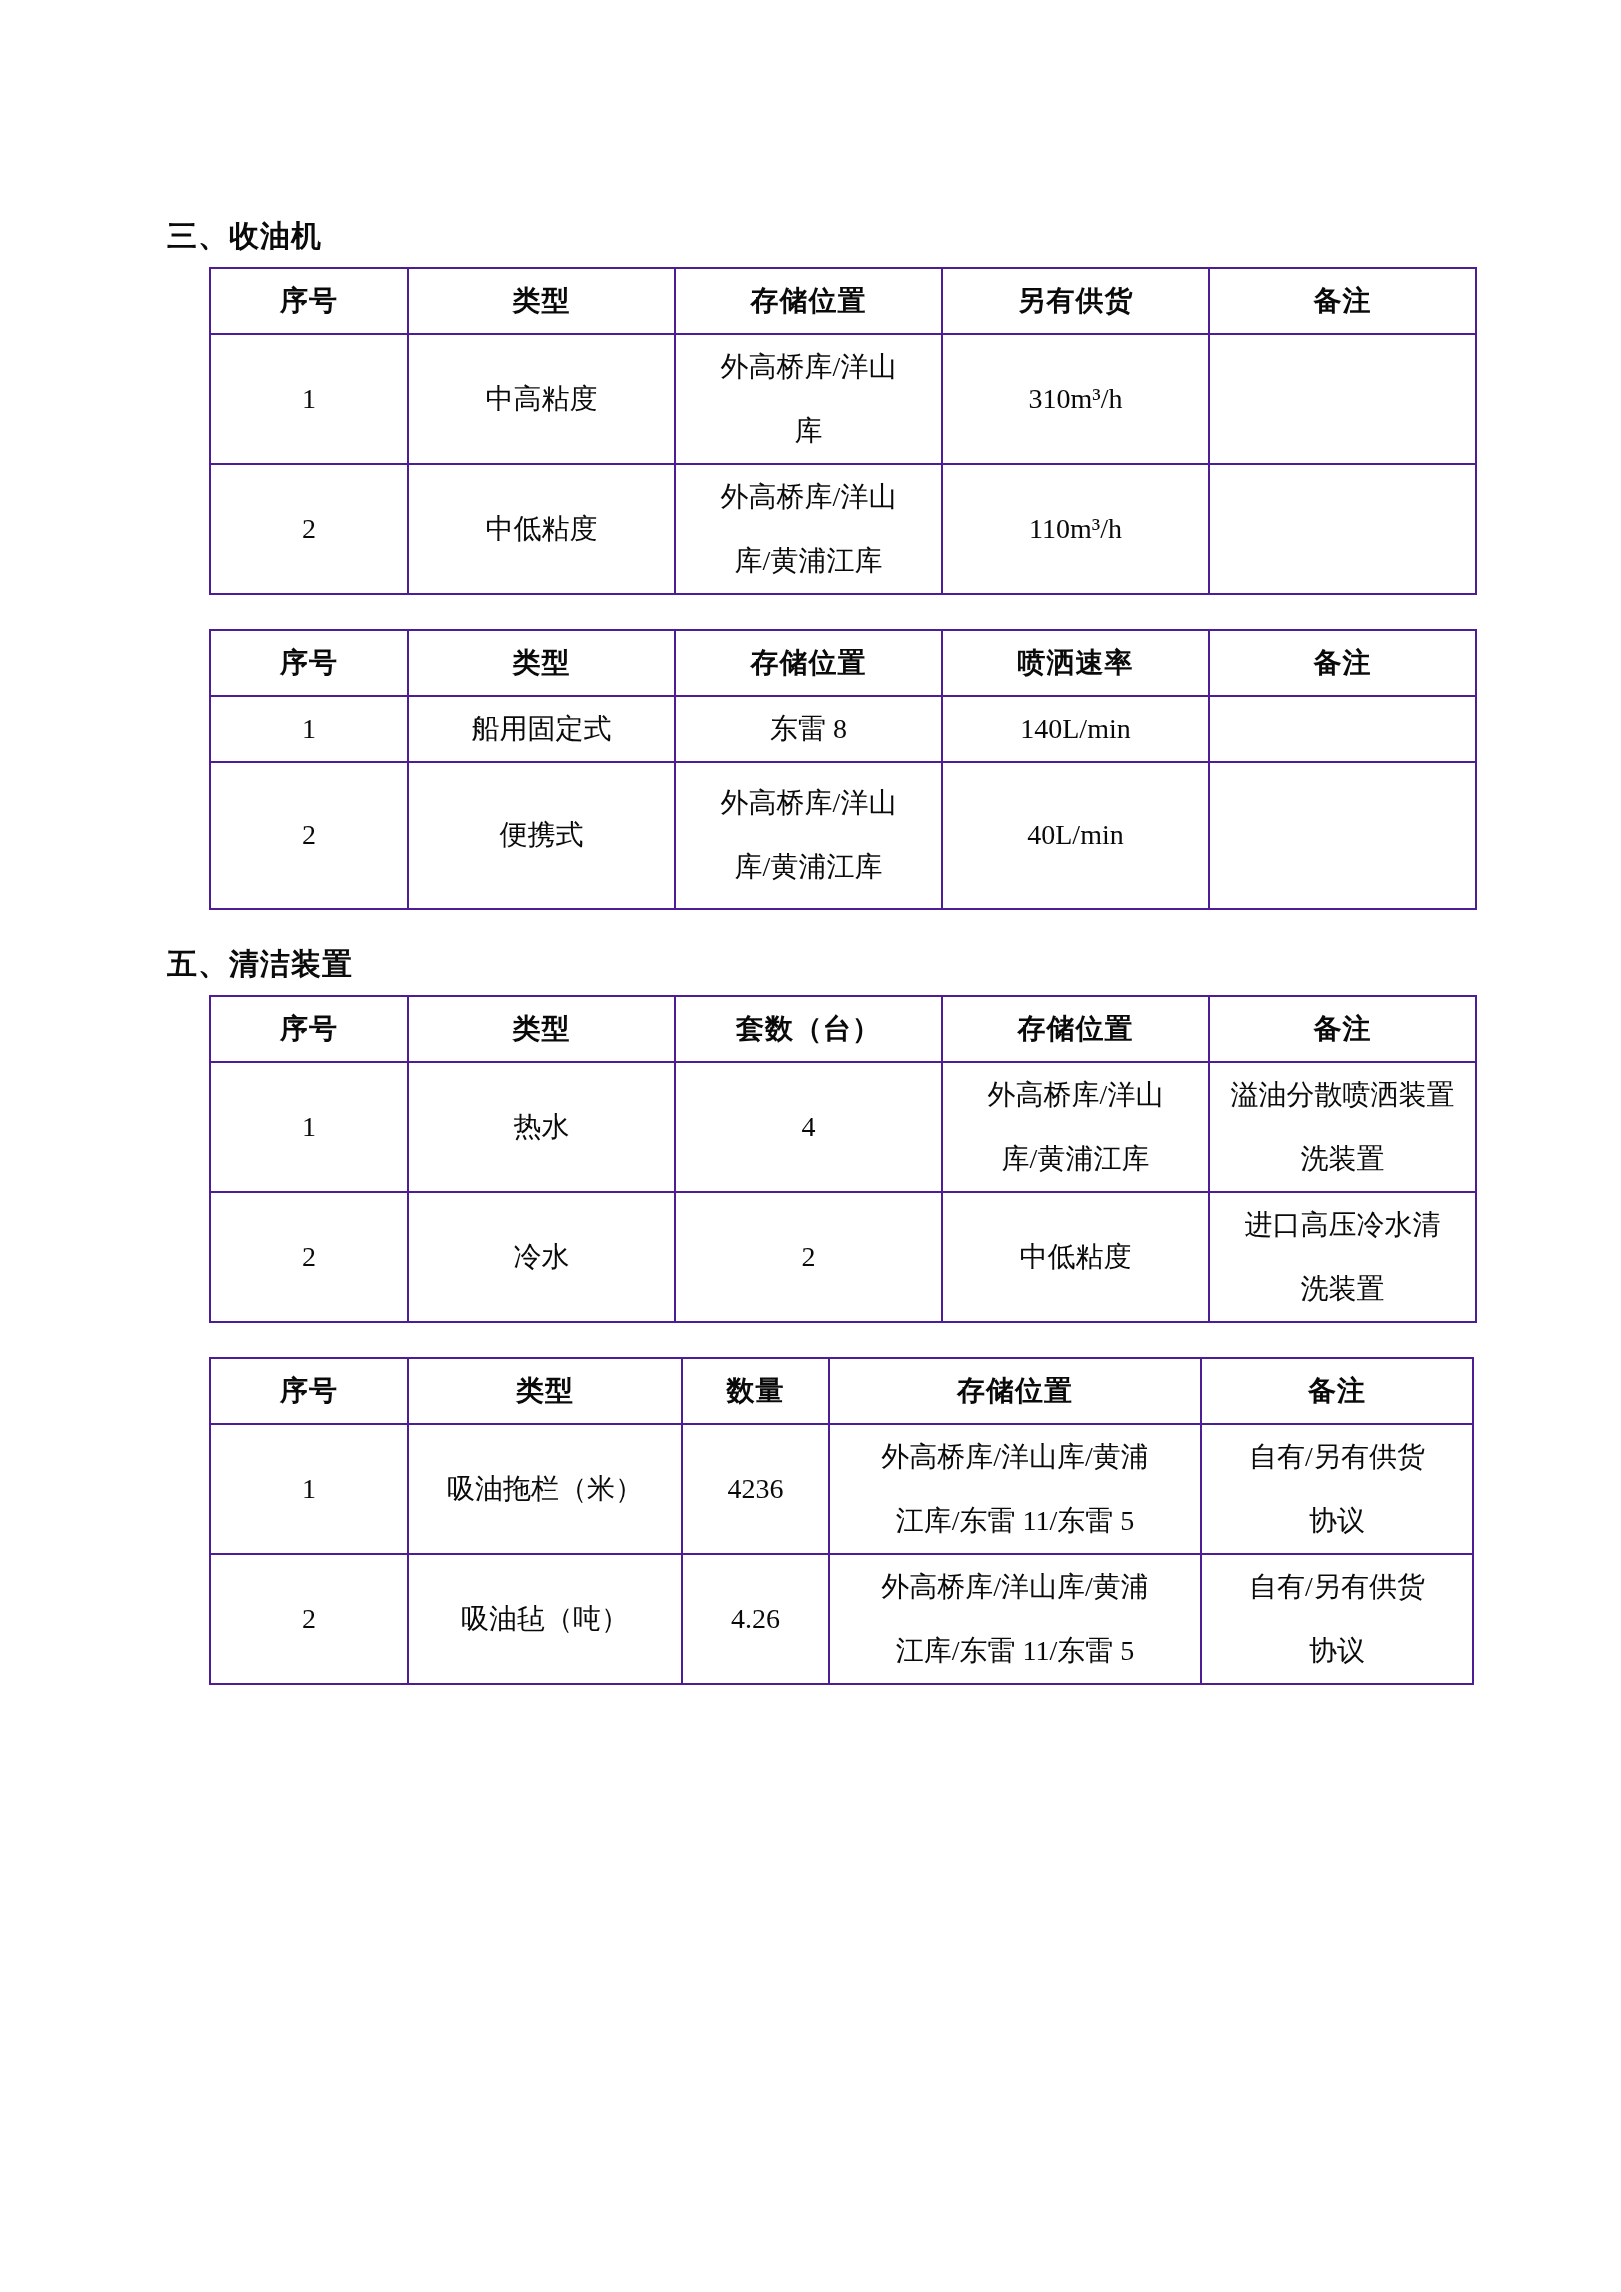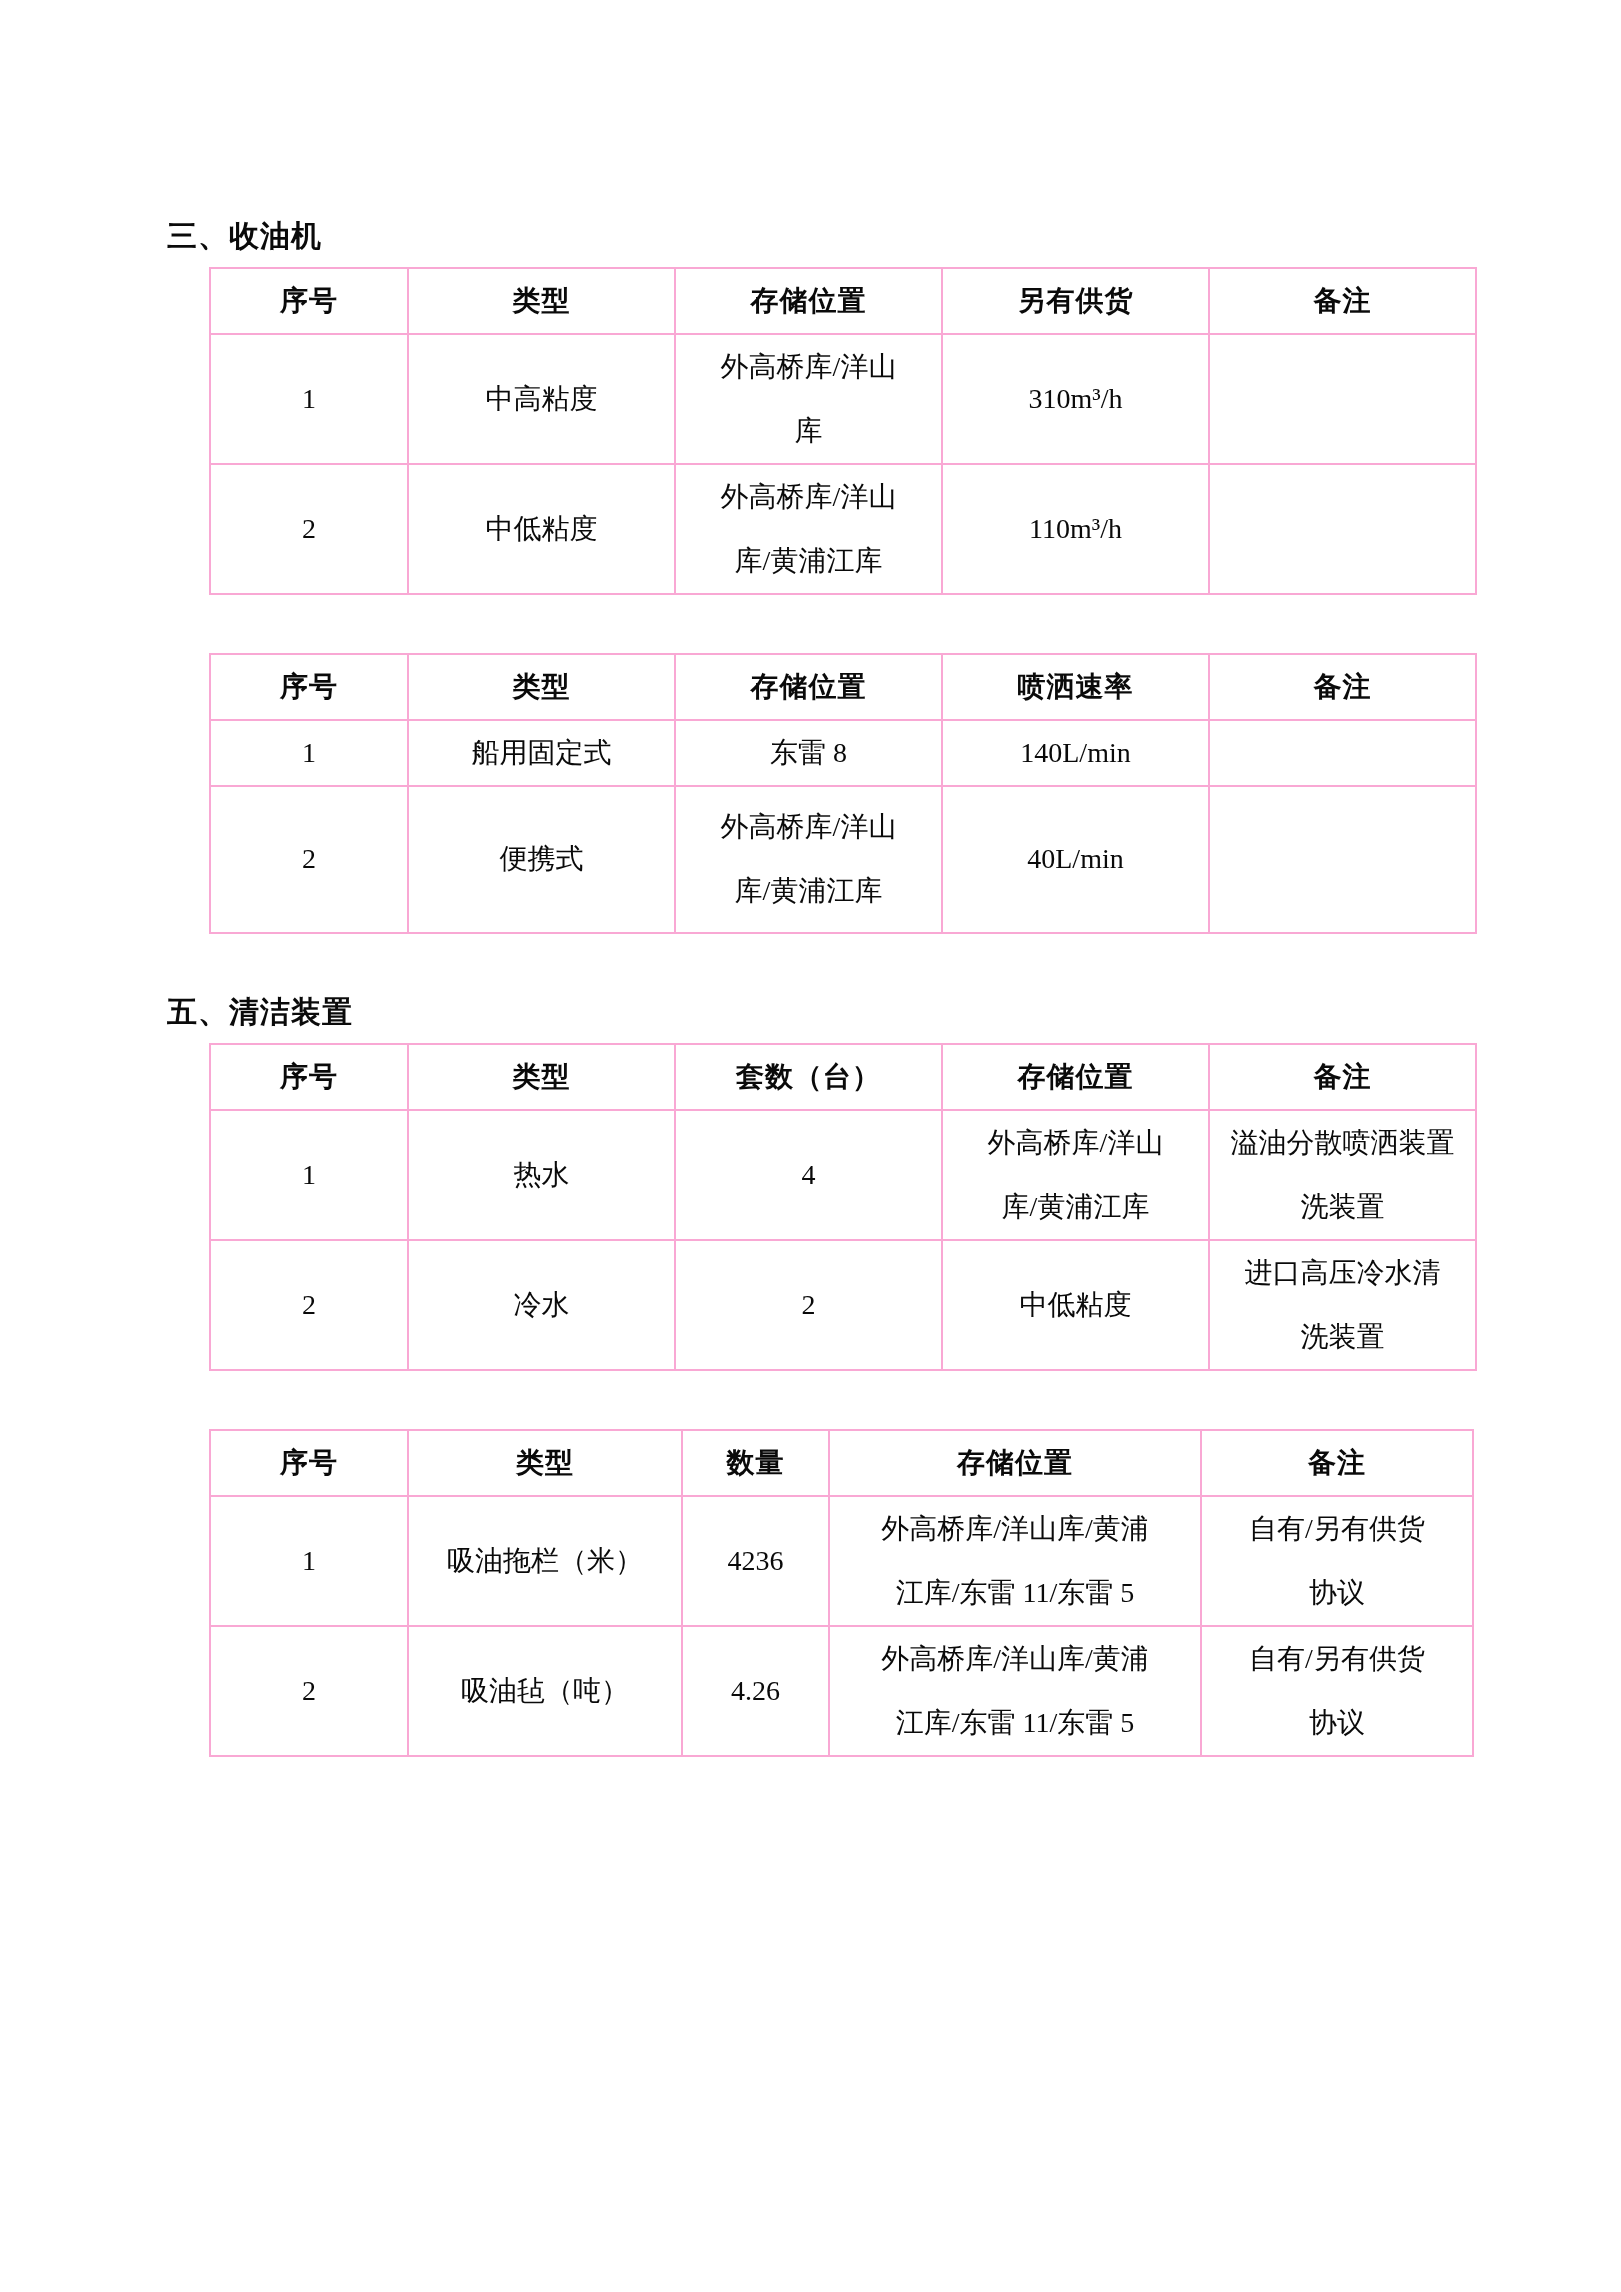--- a/index.html
+++ b/index.html
@@ -22,38 +22,38 @@
     background: #ffffff;
     overflow: hidden;
   }
   .content {
     position: absolute;
     left: 167px;
     top: 216px;
     width: 1318px;
   }
   .doc-section {
-    margin: 0 0 58px 0;
+    margin: 0 0 34px 0;
   }
   .section-heading {
     font-size: 30px;
     font-weight: bold;
     margin: 0 0 11.8px 0;
     letter-spacing: 1px;
     line-height: 39px;
   }
   table.equip-table {
     border-collapse: collapse;
     margin-left: 42px;
     table-layout: fixed;
     width: 1264px;
   }
   table.equip-table th,
   table.equip-table td {
-    border: 2px solid #f9a8d4;
+    border: 2px solid #4c1d95;
     text-align: center;
     vertical-align: middle;
     font-size: 28px;
     line-height: 64px;
     padding: 0 7.8px;
     white-space: pre-line;
     overflow: hidden;
   }
   table.equip-table th {
     font-weight: bold;

